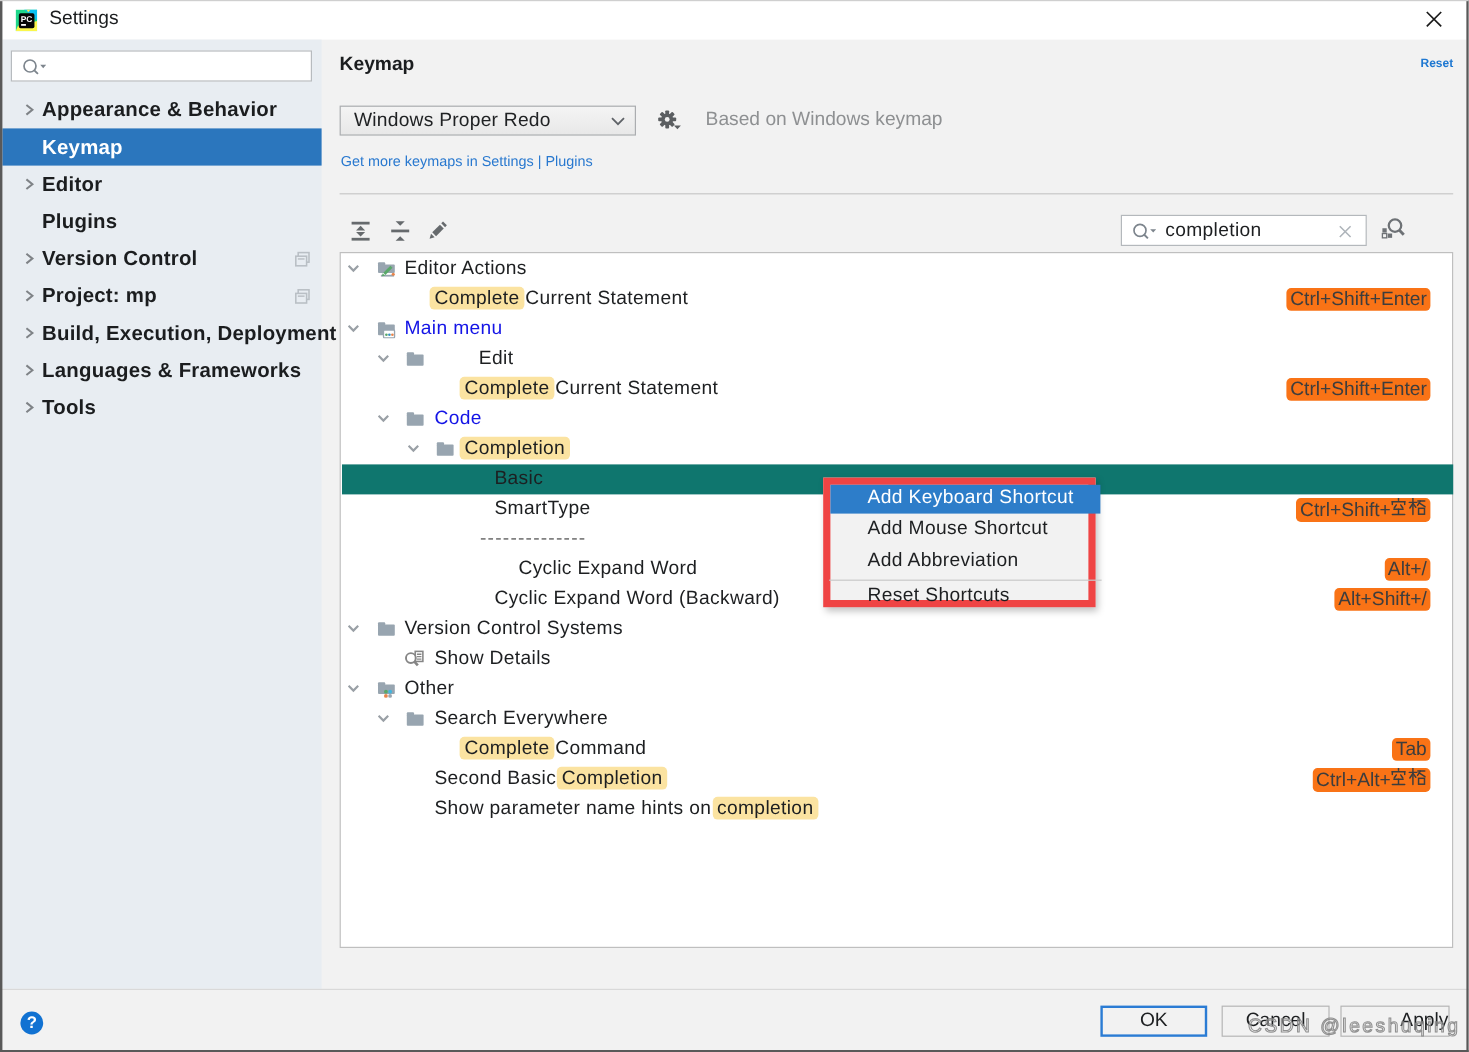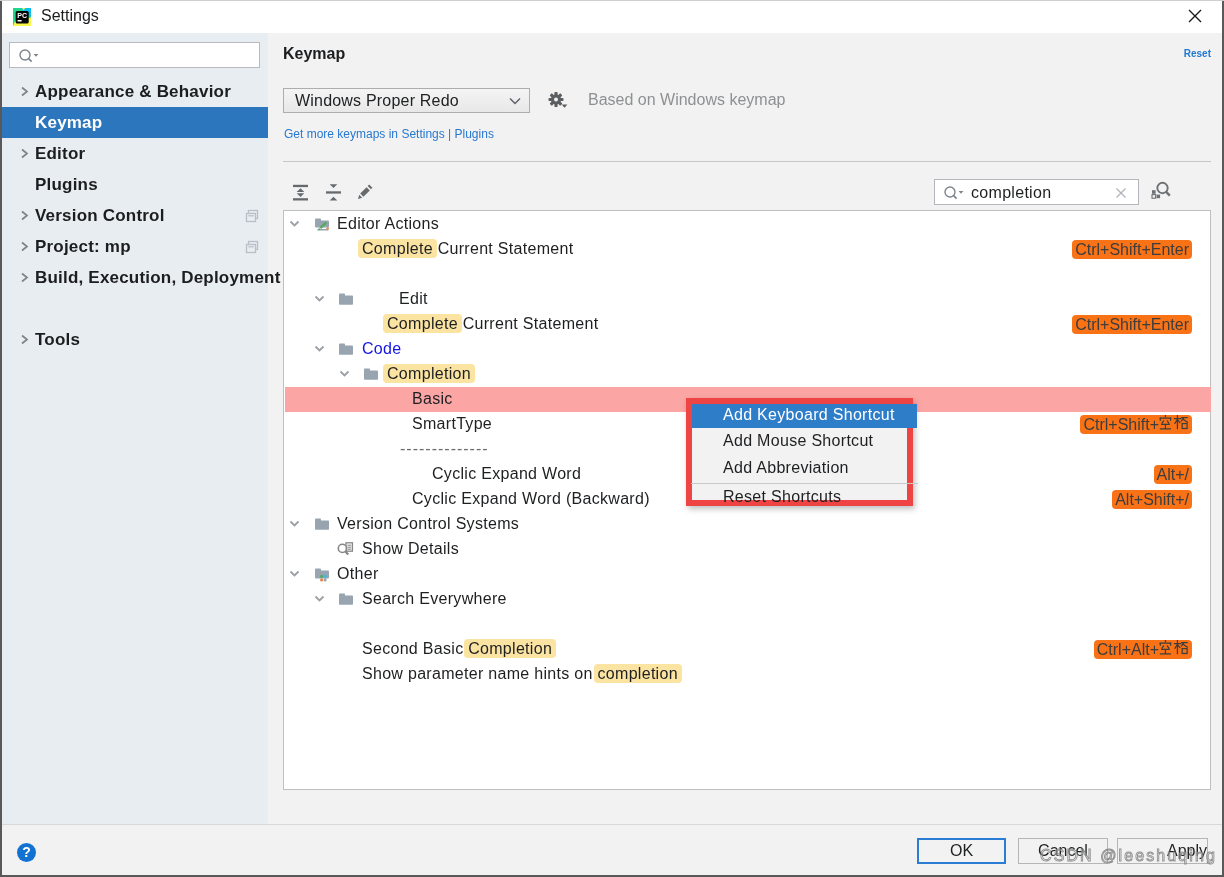--- a/index.html
+++ b/index.html
@@ -33,21 +33,21 @@
 #basedon { left:588px; top:91px; color:#8e9092; font-size:16px; }
 #getmore { left:284px; top:127px; color:#2878cf; font-size:12px; }
 #hsep { left:283px; top:161px; width:928px; height:1px; background:#c7c7c7; }
 .tbico { top:183px; }
 #srchbox { left:934px; top:179px; width:205px; height:26px; background:#ffffff; border:1px solid #b4b8bc; }
 #srchtext { position:absolute; left:36px; top:4px; font-size:16px; letter-spacing:0.3px; color:#1d1f21; }
 #structico { left:1150px; top:181px; }
 
 #tree { left:283px; top:210px; width:928px; height:580px; background:#ffffff; border:1px solid #bfbfbf; }
 .trow { position:absolute; left:1px; width:926px; height:25px; }
-.trow.graysel { background:#fca5a5; }
+.trow.graysel { background:#0f766e; }
 .tlbl { position:absolute; top:3px; white-space:nowrap; font-size:16px; letter-spacing:0.3px; color:#1d1f21; }
 .blue { color:#1414e6; }
 .hl { background:#fbe3a1; border-radius:4px; padding:1px 4px; margin:-1px -4px; }
 .sc { position:absolute; right:19px; top:3px; background:#f97316; border-radius:4px; padding:0 3px; line-height:19px; font-size:16px; color:#3d3d3d; white-space:nowrap; }
 .tchev { position:absolute; top:7px; }
 .tico { position:absolute; top:4px; }
 
 #menu { left:686px; top:398px; width:227px; height:108px; background:#f2f2f2; border:6px solid #ef4444; box-shadow:2px 3px 6px rgba(0,0,0,0.25); }
 .mitem { position:absolute; left:0; width:225px; font-size:16px; letter-spacing:0.3px; color:#1d1f21; }
 #mi1 { top:0; height:24px; background:#2d7dc9; color:#ffffff; }
@@ -125,20 +125,26 @@
           <rect x="3.5" y="1.5" width="9" height="8" fill="none" stroke="#b9bfc5" stroke-width="1.3"></rect>
           <rect x="1.5" y="4.5" width="9" height="8" fill="#e8edf2" stroke="#b9bfc5" stroke-width="1.3"></rect>
           <rect x="3.2" y="6.2" width="5.6" height="1.2" fill="#b9bfc5"></rect>
         </svg>
       </div>
     <div class="sbrow" style="top:229px;">
         <svg class="sbchev" width="9" height="11">
           <path d="M2,1.5 L7,5.5 L2,9.5" stroke="#7f8387" stroke-width="1.7" fill="none"></path>
         </svg>
         <span class="lbl">Build, Execution, Deployment</span>
+      </div>
+    <div class="sbrow" style="top:260px;">
+        <svg class="sbchev" width="9" height="11">
+          <path d="M2,1.5 L7,5.5 L2,9.5" stroke="#7f8387" stroke-width="1.7" fill="none"></path>
+        </svg>
+        <span class="lbl">Languages &amp; Frameworks</span>
       </div>
     <div class="sbrow" style="top:291px;">
         <svg class="sbchev" width="9" height="11">
           <path d="M2,1.5 L7,5.5 L2,9.5" stroke="#7f8387" stroke-width="1.7" fill="none"></path>
         </svg>
         <span class="lbl">Tools</span>
       </div>
   </div>
   <div class="abs" id="h-keymap">Keymap</div>
   <div class="abs" id="h-reset">Reset</div>
@@ -216,20 +222,34 @@
           <line x1="6.3" y1="12.2" x2="12.2" y2="6.3" stroke="#59a869" stroke-width="2.5"></line>
           <polygon points="4.2,14.2 4.9,11.7 6.9,13.7" fill="#59a869"></polygon>
           <circle cx="13.7" cy="12.5" r="1.3" fill="#e8854c"></circle>
         </svg>
       <span class="tlbl" style="left:52px;">Editor Actions</span>
     </div>
     <div class="trow" style="top:26px;">
       <span class="tlbl" style="left:77px;"><span class="hl">Complete</span> Current Statement</span>
       <span class="sc">Ctrl+Shift+Enter</span>
     </div>
+    <div class="trow" style="top:51px;">
+      <svg class="tchev" style="left:4px;" width="11" height="10">
+          <path d="M1.5,2.5 L5.5,6.5 L9.5,2.5" stroke="#9aa0a6" stroke-width="1.8" fill="none"></path>
+        </svg>
+      <svg class="tico" style="left:29px;" width="16" height="16">
+          <rect x="1" y="2.6" width="6" height="3" rx="0.8" fill="#98a5b0"></rect>
+          <rect x="1" y="4.4" width="14" height="9" rx="0.8" fill="#98a5b0"></rect>
+          <rect x="5.6" y="9" width="9.2" height="6.6" rx="0.8" fill="#ffffff" stroke="#98a5b0" stroke-width="1.1"></rect>
+          <circle cx="8" cy="13" r="1.1" fill="#59a869"></circle>
+          <circle cx="10.5" cy="13" r="1.1" fill="#3592c4"></circle>
+          <circle cx="13" cy="13" r="1.1" fill="#e8854c"></circle>
+        </svg>
+      <span class="tlbl blue" style="left:52px;">Main menu</span>
+    </div>
     <div class="trow" style="top:76px;">
       <svg class="tchev" style="left:29px;" width="11" height="10">
           <path d="M1.5,2.5 L5.5,6.5 L9.5,2.5" stroke="#9aa0a6" stroke-width="1.8" fill="none"></path>
         </svg>
       <svg class="tico" style="left:53px;" width="16" height="16">
           <rect x="1" y="2.6" width="6" height="3" rx="0.8" fill="#98a5b0"></rect>
           <rect x="1" y="4.4" width="14" height="9.4" rx="0.8" fill="#98a5b0"></rect>
         </svg>
       <span class="tlbl" style="left:77px;margin-left:37px;">Edit</span>
     </div>
@@ -333,20 +353,24 @@
     <div class="trow" style="top:376px;">
       <svg class="tchev" style="left:29px;" width="11" height="10">
           <path d="M1.5,2.5 L5.5,6.5 L9.5,2.5" stroke="#9aa0a6" stroke-width="1.8" fill="none"></path>
         </svg>
       <svg class="tico" style="left:53px;" width="16" height="16">
           <rect x="1" y="2.6" width="6" height="3" rx="0.8" fill="#98a5b0"></rect>
           <rect x="1" y="4.4" width="14" height="9.4" rx="0.8" fill="#98a5b0"></rect>
         </svg>
       <span class="tlbl" style="left:77px;">Search Everywhere</span>
     </div>
+    <div class="trow" style="top:401px;">
+      <span class="tlbl" style="left:102px;"><span class="hl">Complete</span> Command</span>
+      <span class="sc">Tab</span>
+    </div>
     <div class="trow" style="top:426px;">
       <span class="tlbl" style="left:77px;">Second Basic <span class="hl">Completion</span></span>
       <span class="sc">Ctrl+Alt+<svg class="cjk" width="30" height="15" viewBox="0 0 28 14">
             <g stroke="#3d3d3d" stroke-width="1.15" fill="none" stroke-linecap="round">
               <path d="M6,0.4 v1.4"></path>
               <path d="M1,3 h10"></path>
               <path d="M1.2,3 v2"></path>
               <path d="M10.8,3 v2"></path>
               <path d="M4.3,5.4 L2.7,7.8"></path>
               <path d="M7.7,5.4 L9.3,7.8"></path>

